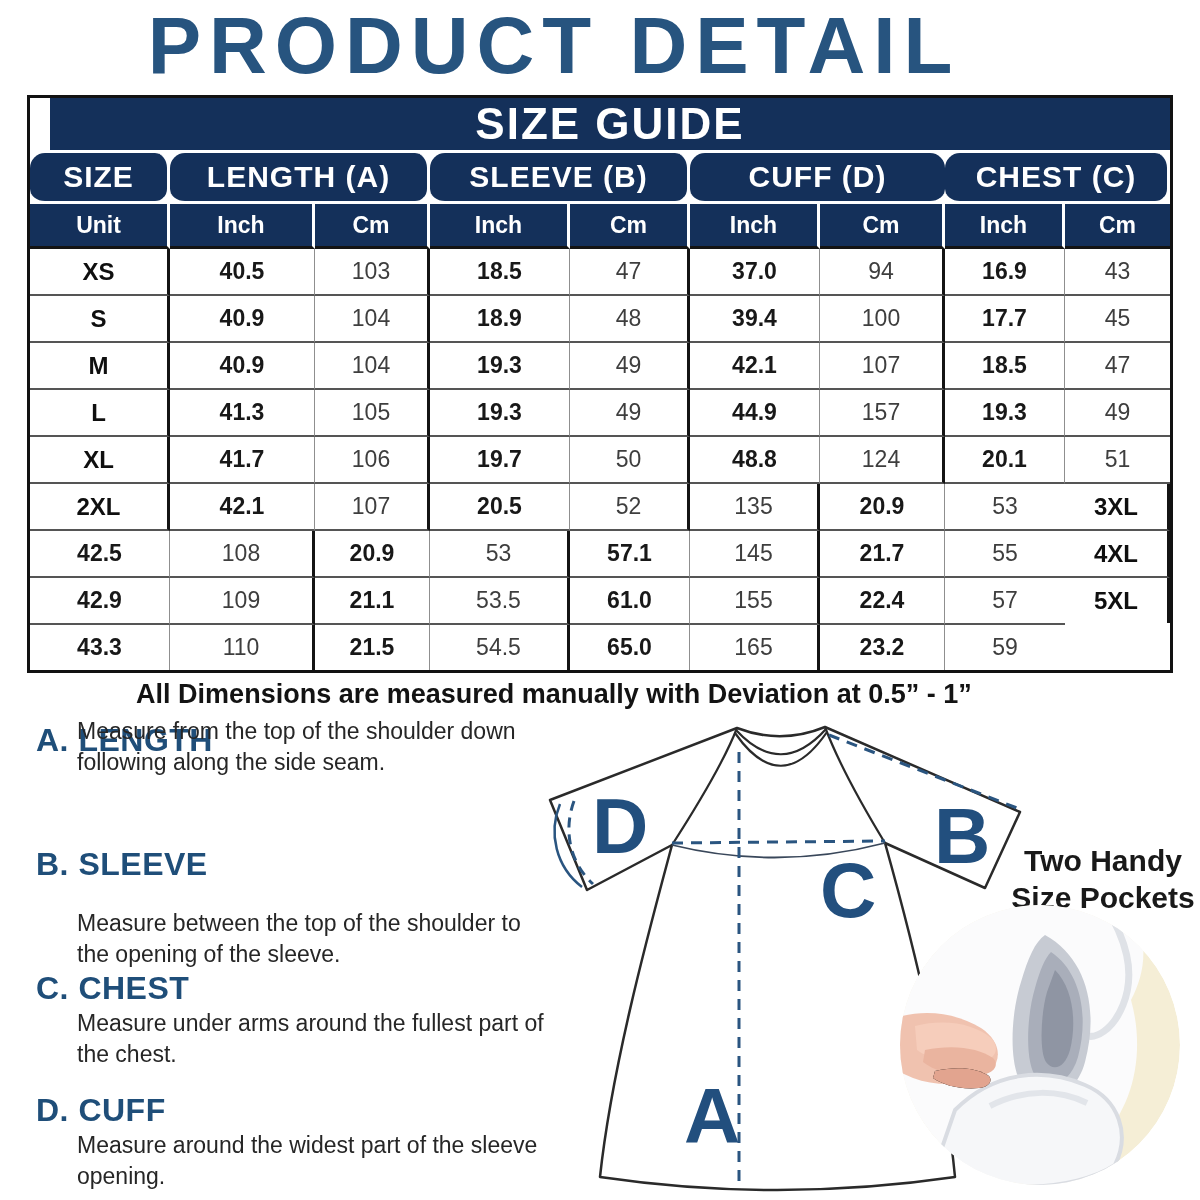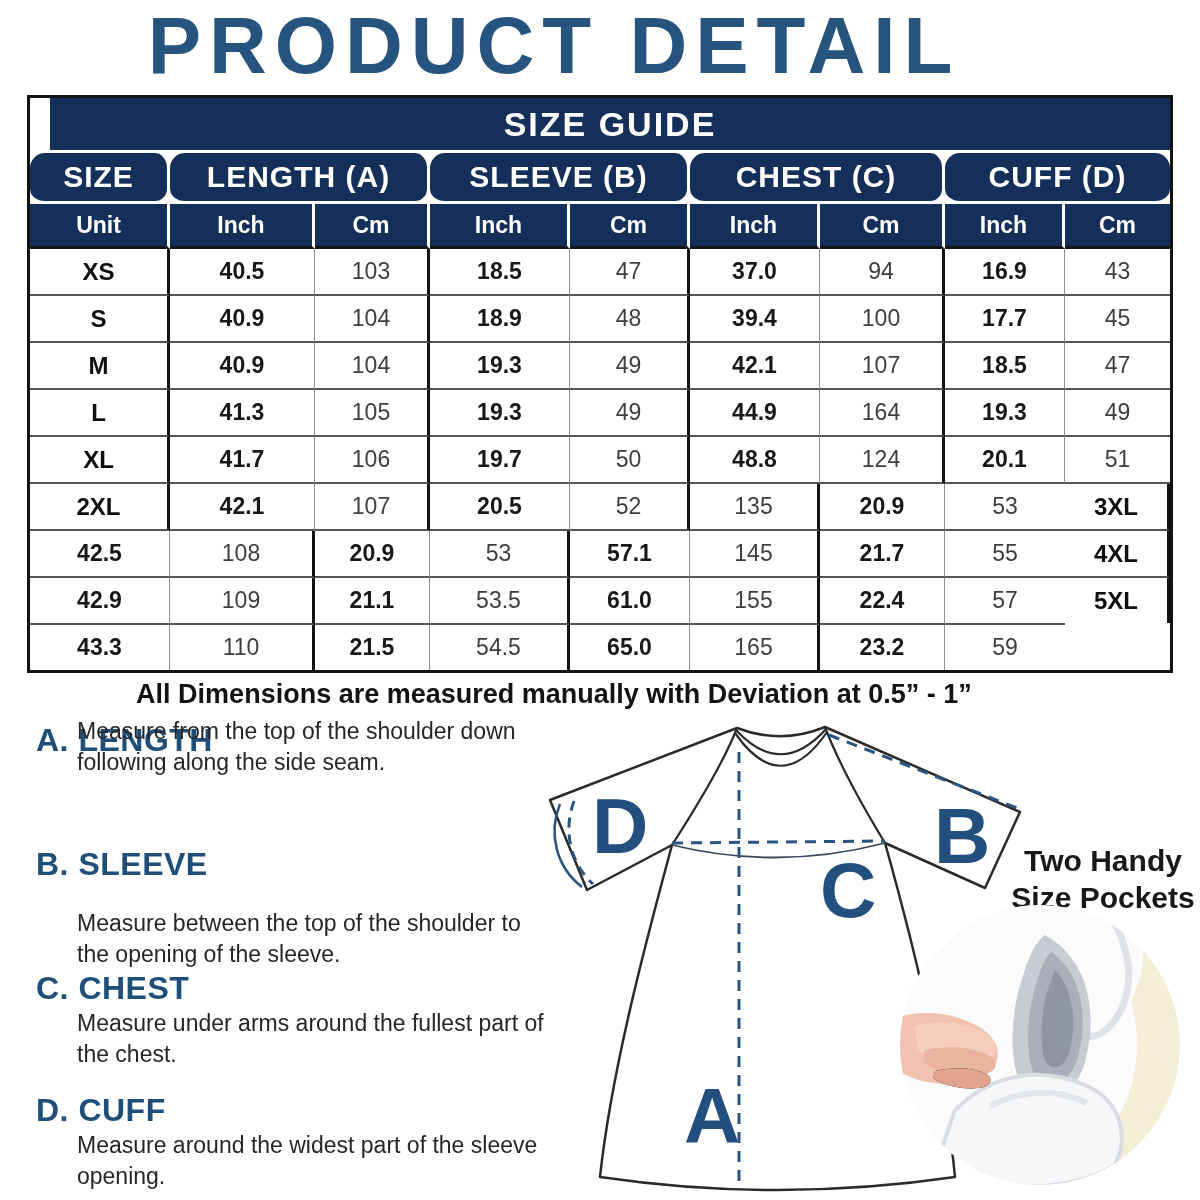--- a/index.html
+++ b/index.html
@@ -11,21 +11,21 @@
          font-size:80px;font-weight:800;letter-spacing:8px;color:#27547f;line-height:92px;}
 
   
   .size-table{position:absolute;left:27px;top:95px;width:1146px;box-sizing:border-box;
               border:3px solid #121212;display:grid;background:#fff;
               grid-template-columns:140px 145px 115px 140px 120px 130px 125px 120px 105px;}
   .cell{display:flex;align-items:center;justify-content:center;box-sizing:border-box;}
   .hdr{background:#14305a;color:#ffffff;font-weight:700;
        border-right:3px solid #ffffff;border-bottom:3px solid #ffffff;}
   .hdr.lastcol{border-right:none;}
-  .guide{grid-column:1/-1;height:55px;font-size:34px;letter-spacing:2px;border-right:none;margin-left:20px;}
+  .guide{grid-column:1/-1;height:55px;font-size:44px;letter-spacing:2px;border-right:none;margin-left:20px;}
   .ghead{height:51px;font-size:30px;letter-spacing:1px;border-radius:15px;}
   .gspan{grid-column:span 2;}
   .uhead{height:45px;font-size:23px;border-bottom:3px solid #141414;}
   .dcell{height:47px;background:#fff;border-bottom:2px solid #555;}
   .dcell.rowlast{height:45px;border-bottom:none;}
   .bthick{border-right:3px solid #141414;}
   .bthin{border-right:1px solid #8f8f8f;}
   .bnone{border-right:none;}
   .csize{font-weight:700;font-size:24px;color:#0f0f0f;}
   .cinch{font-weight:700;font-size:23px;color:#181818;}
@@ -58,22 +58,22 @@
 <div class="page">
 
   <h1 class="title">PRODUCT DETAIL</h1>
 
   <div class="size-table" id="sizeGrid">
     <div class="cell hdr guide">SIZE GUIDE</div>
 
     <div class="cell hdr ghead">SIZE</div>
     <div class="cell hdr ghead gspan">LENGTH (A)</div>
     <div class="cell hdr ghead gspan">SLEEVE (B)</div>
+    <div class="cell hdr ghead gspan lastcol">CUFF (D)</div>
     <div class="cell hdr ghead gspan">CHEST (C)</div>
-    <div class="cell hdr ghead gspan lastcol">CUFF (D)</div>
 
     <div class="cell hdr uhead">Unit</div>
     <div class="cell hdr uhead">Inch</div>
     <div class="cell hdr uhead">Cm</div>
     <div class="cell hdr uhead">Inch</div>
     <div class="cell hdr uhead">Cm</div>
     <div class="cell hdr uhead">Inch</div>
     <div class="cell hdr uhead">Cm</div>
     <div class="cell hdr uhead">Inch</div>
     <div class="cell hdr uhead lastcol">Cm</div>
@@ -104,21 +104,21 @@
       <div class="cell dcell cinch bthin">42.1</div>
       <div class="cell dcell ccm bthick">107</div>
       <div class="cell dcell cinch bthin">18.5</div>
       <div class="cell dcell ccm bnone">47</div>
       <div class="cell dcell csize bthick">L</div>
       <div class="cell dcell cinch bthin">41.3</div>
       <div class="cell dcell ccm bthick">105</div>
       <div class="cell dcell cinch bthin">19.3</div>
       <div class="cell dcell ccm bthick">49</div>
       <div class="cell dcell cinch bthin">44.9</div>
-      <div class="cell dcell ccm bthick">164</div>
+      <div class="cell dcell ccm bthick">157</div>
       <div class="cell dcell cinch bthin">19.3</div>
       <div class="cell dcell ccm bnone">49</div>
       <div class="cell dcell csize bthick">XL</div>
       <div class="cell dcell cinch bthin">41.7</div>
       <div class="cell dcell ccm bthick">106</div>
       <div class="cell dcell cinch bthin">19.7</div>
       <div class="cell dcell ccm bthick">50</div>
       <div class="cell dcell cinch bthin">48.8</div>
       <div class="cell dcell ccm bthick">124</div>
       <div class="cell dcell cinch bthin">20.1</div>

